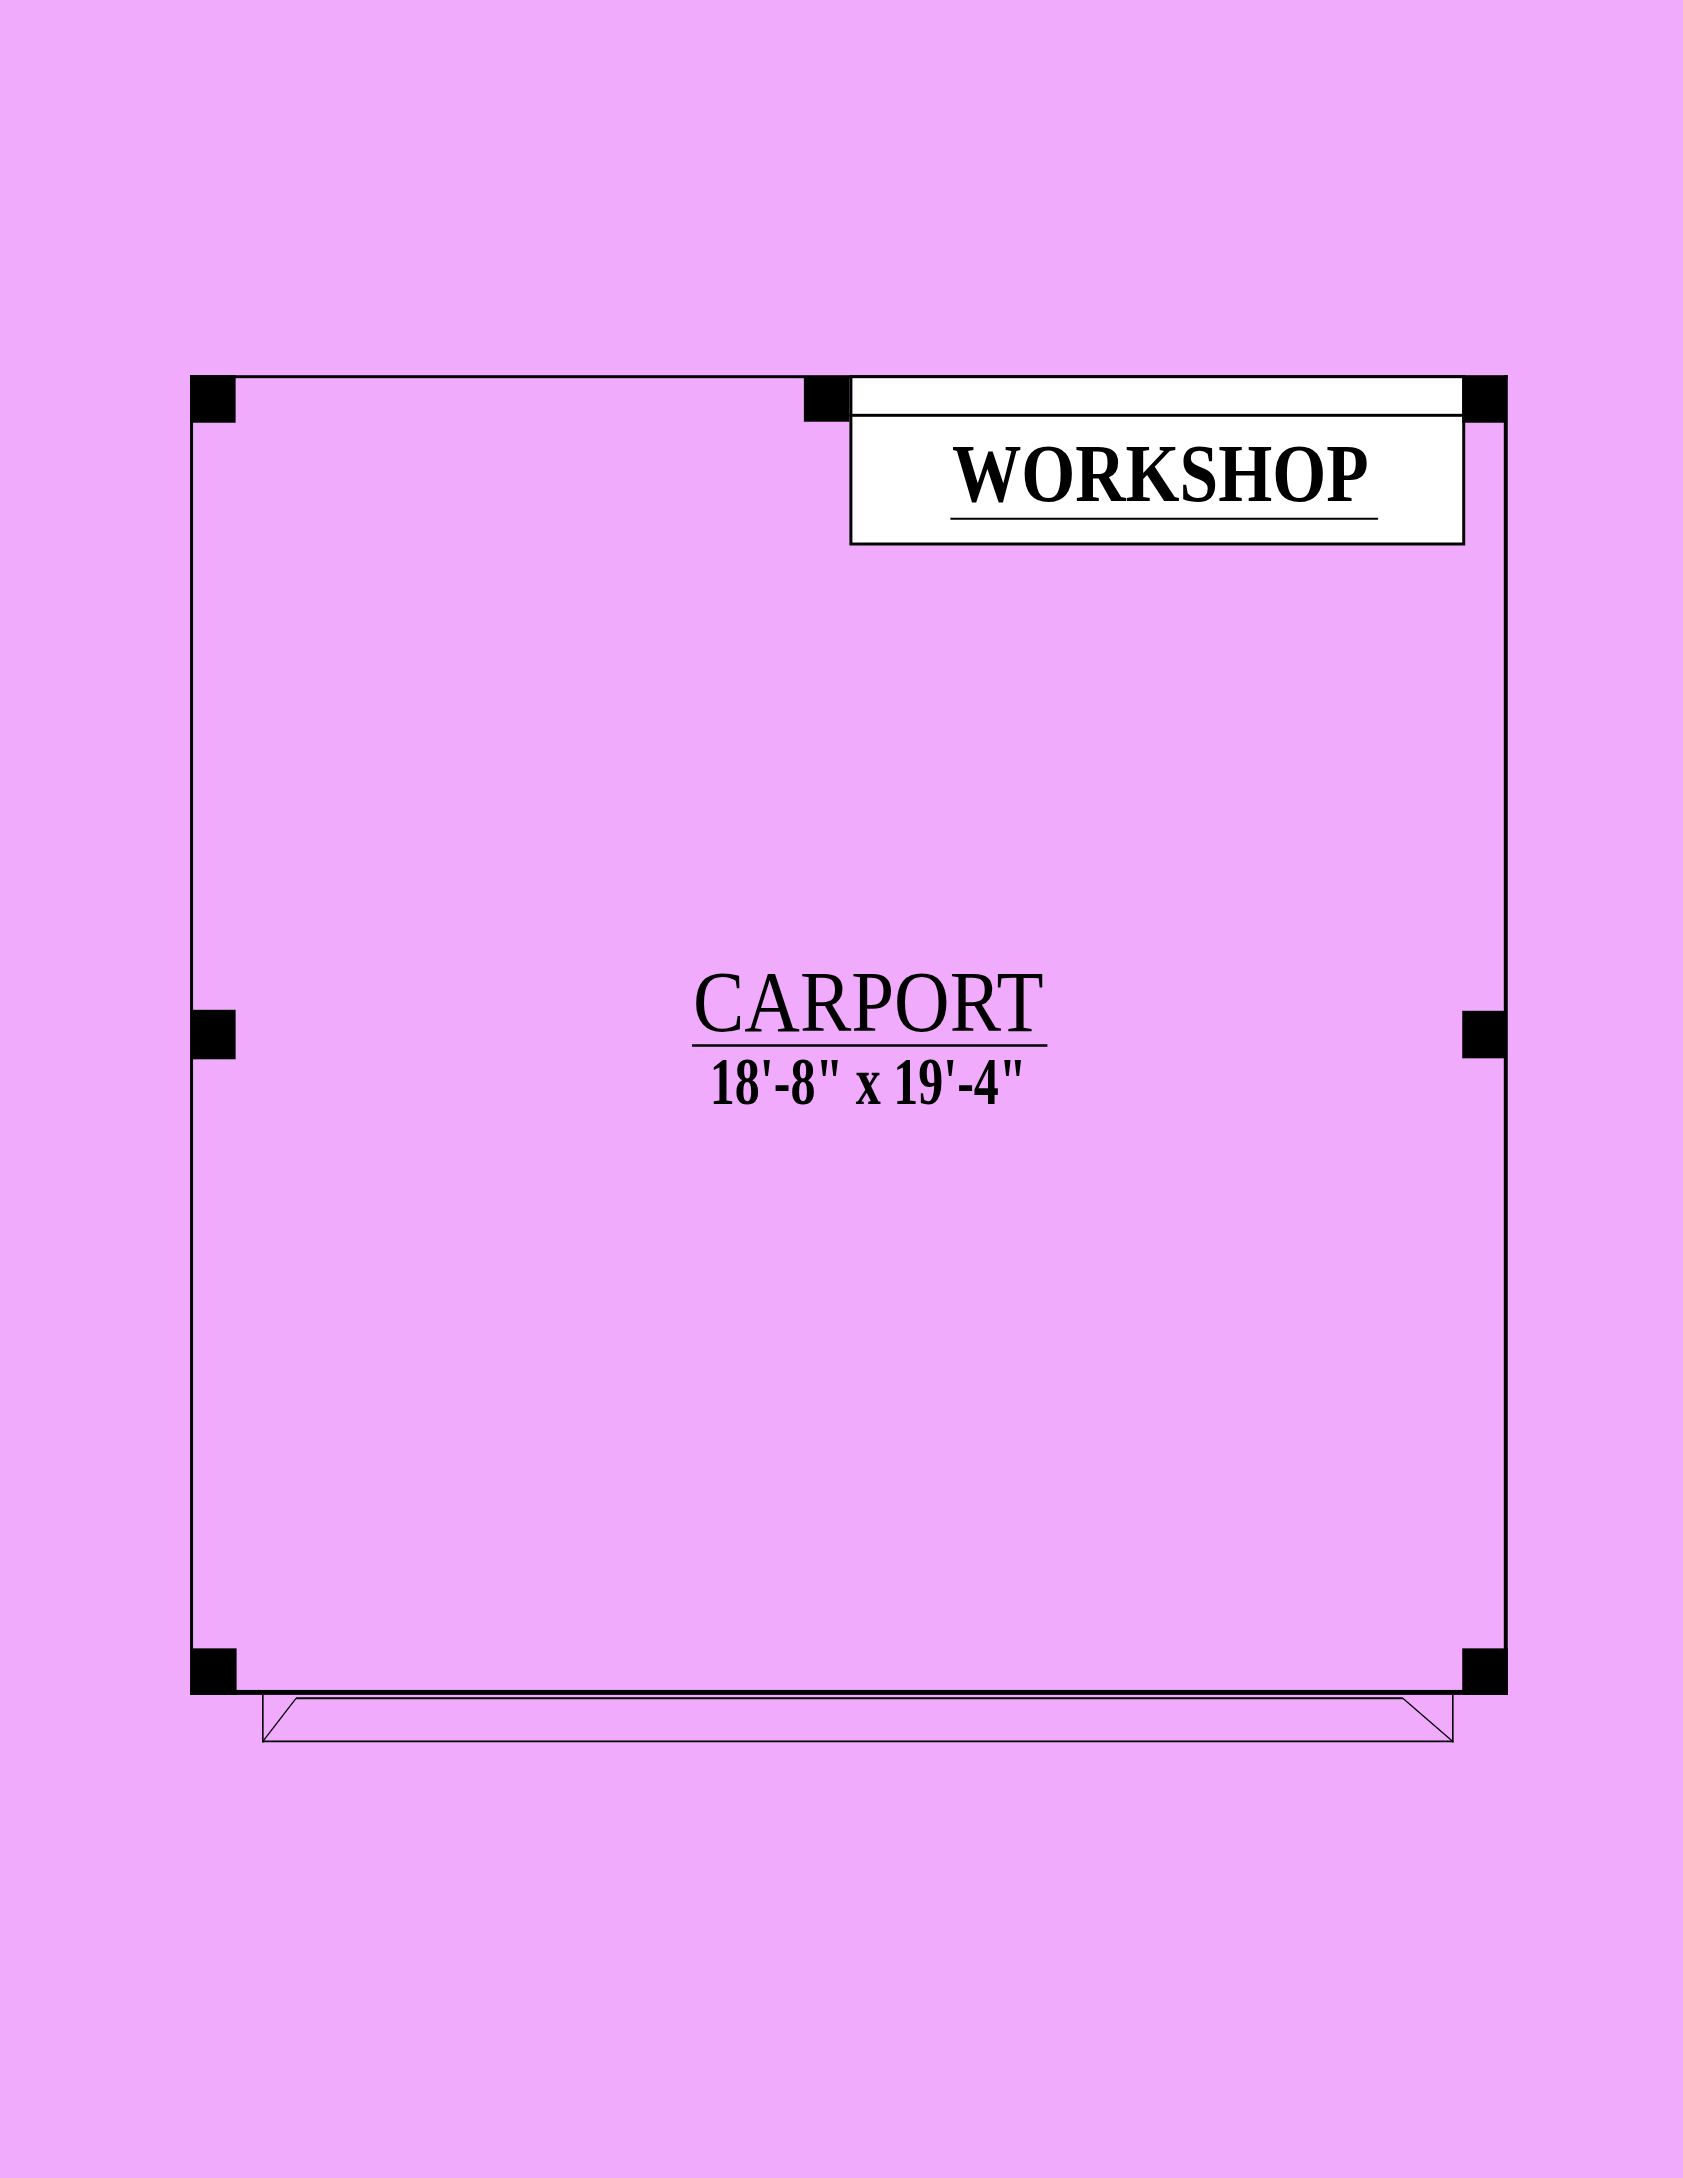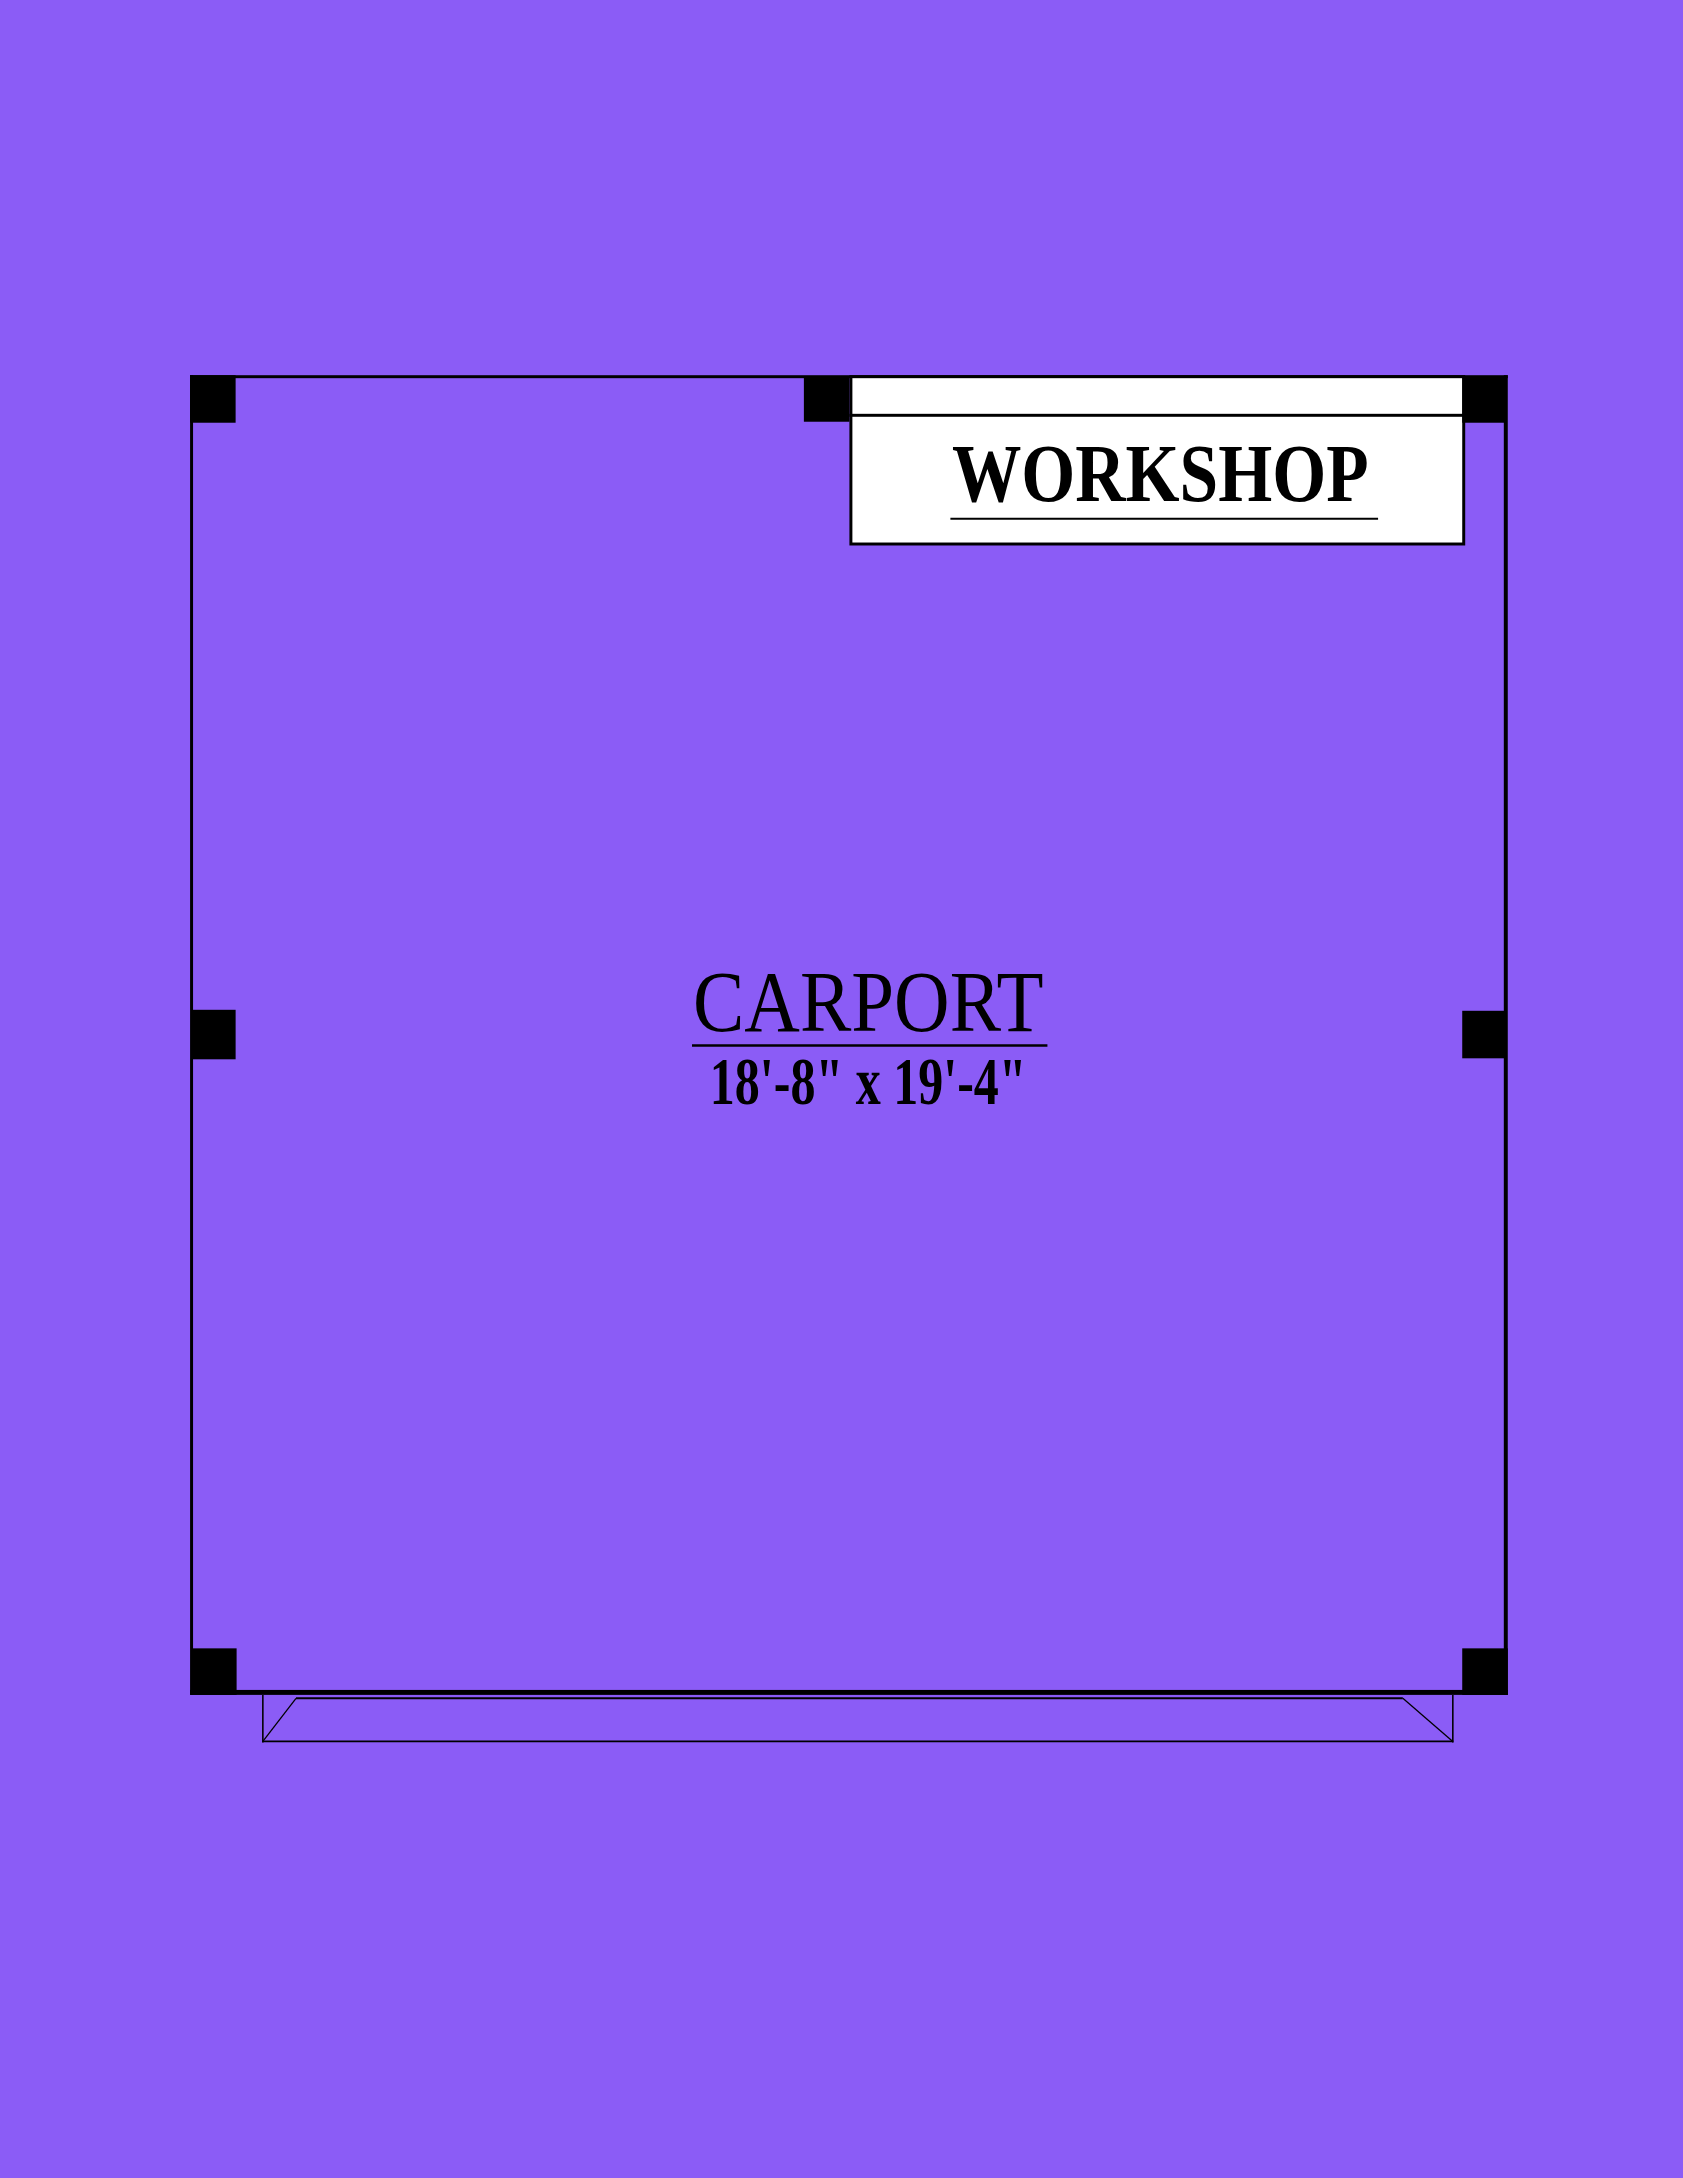--- a/index.html
+++ b/index.html
@@ -4,21 +4,21 @@
 <style>
   html, body {
     margin: 0;
     padding: 0;
     background: #ffffff;
   }
   .page {
     position: relative;
     width: 1683px;
     height: 2178px;
-    background: #8b5cf6;
+    background: #f0abfc;
     overflow: hidden;
   }
   .plan-svg {
     position: absolute;
     left: 0;
     top: 0;
     width: 1683px;
     height: 2178px;
     display: block;
   }

